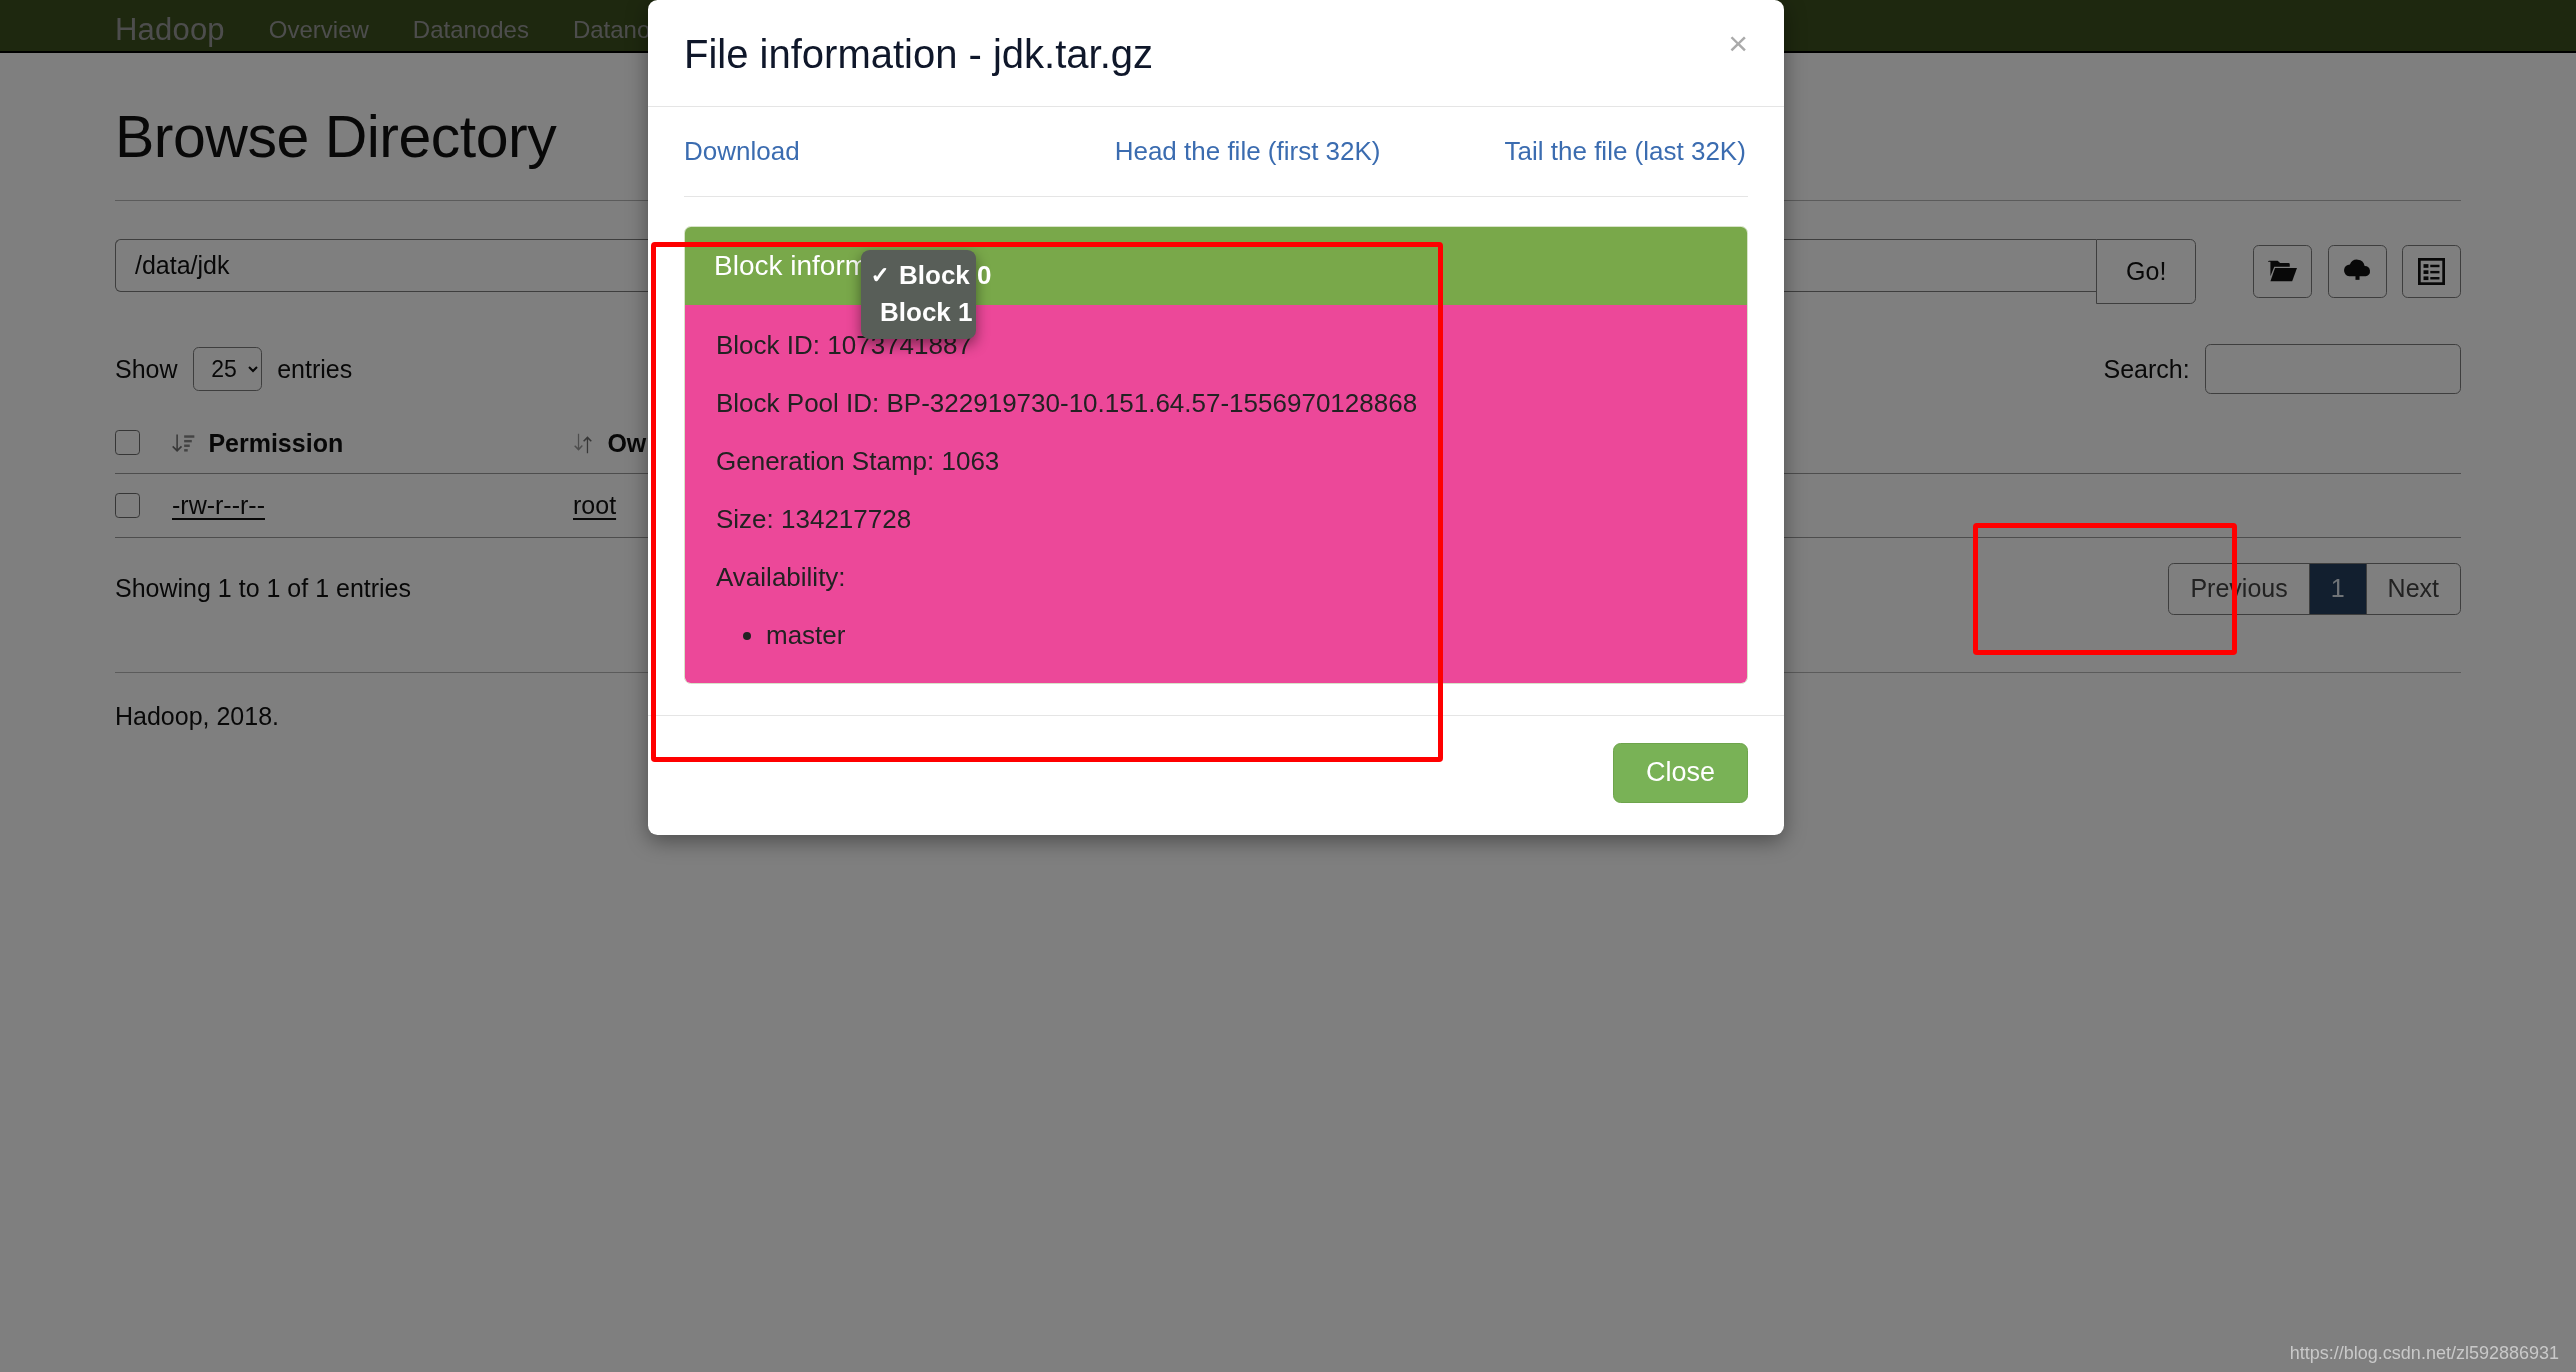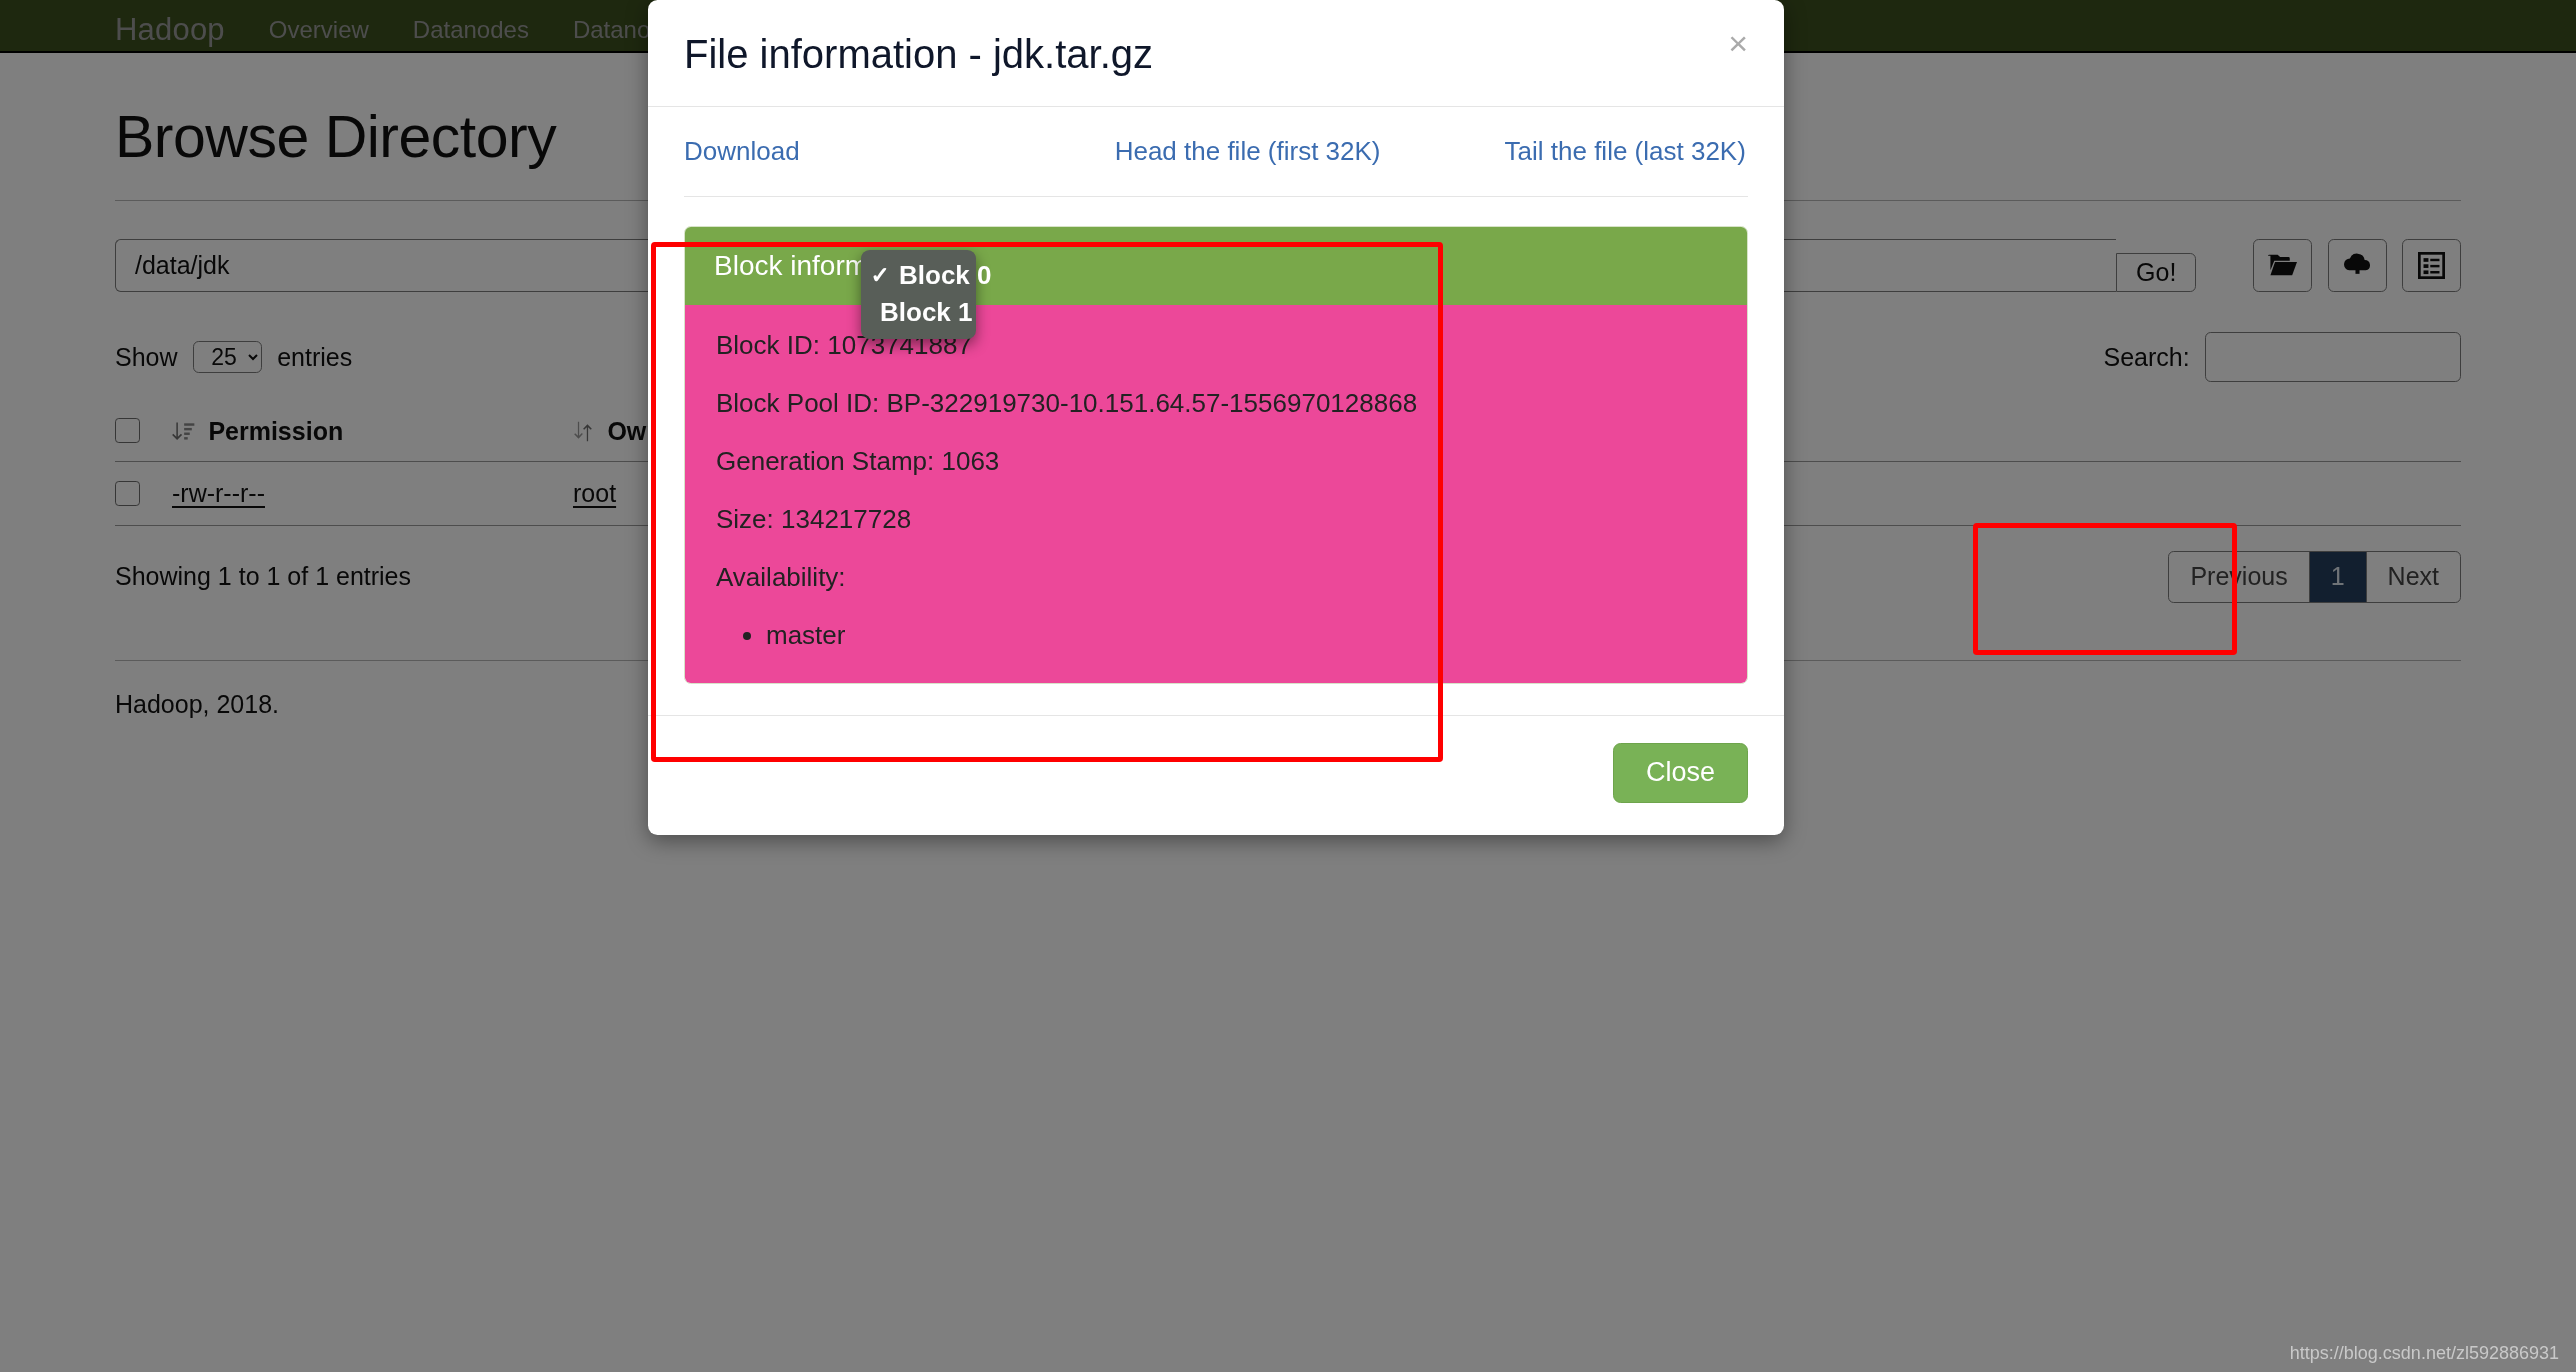--- a/index.html
+++ b/index.html
@@ -50,40 +50,39 @@
   .hr { height:1px; background:#b7b7b7; margin: 0 0 38px 0; }
 
   .path-row { display:flex; align-items:center; }
   .input-group { display:flex; flex:1; }
   .path-input {
     flex:1; height:53px; border:1px solid #7c7c7c; border-right:none;
     border-radius:5.7px 0 0 5.7px; font-size:25px; padding:0 19px;
     background:transparent; color:#111; font-family:inherit; outline:none;
   }
   .go-btn {
-    height:39px; min-width:80px; padding:0 19px;
+    height:65px; min-width:80px; padding:0 29px;
     border:1px solid #7c7c7c; border-radius:0 5.7px 5.7px 0;
     background:transparent; font-size:25px; color:#111; cursor:pointer;
     font-family:inherit;
-    margin-top:14px;
   }
   .tool-btns { display:flex; gap:15.3px; margin-left:57px; }
   .tool-btn {
     width:59px; height:53px; border:1px solid #7c7c7c; border-radius:5.7px;
     background:transparent; display:flex; align-items:center; justify-content:center;
     cursor:pointer; padding:0;
   }
 
   .table-controls {
     display:flex; align-items:center; justify-content:space-between;
     margin-top:40px;
   }
   .show-entries { display:flex; align-items:center; gap:15.3px; font-size:25px; color:#111; }
   .len-select {
-    height:32px; border:1px solid #7c7c7c; border-radius:5.7px;
+    height:44px; border:1px solid #7c7c7c; border-radius:5.7px;
     background:transparent; font-size:23px; padding:0 7.6px 0 13.4px;
     font-family:inherit; color:#111; cursor:pointer;
   }
   .search-box { display:flex; align-items:center; gap:15.3px; font-size:25px; color:#111; }
   .search-input {
     width:256px; height:50px; border:1px solid #7c7c7c; border-radius:5.7px;
     background:transparent; font-family:inherit; font-size:23px; padding:0 11.5px; outline:none;
   }
 
   table.files { width:100%; border-collapse:collapse; margin-top:29px; }

